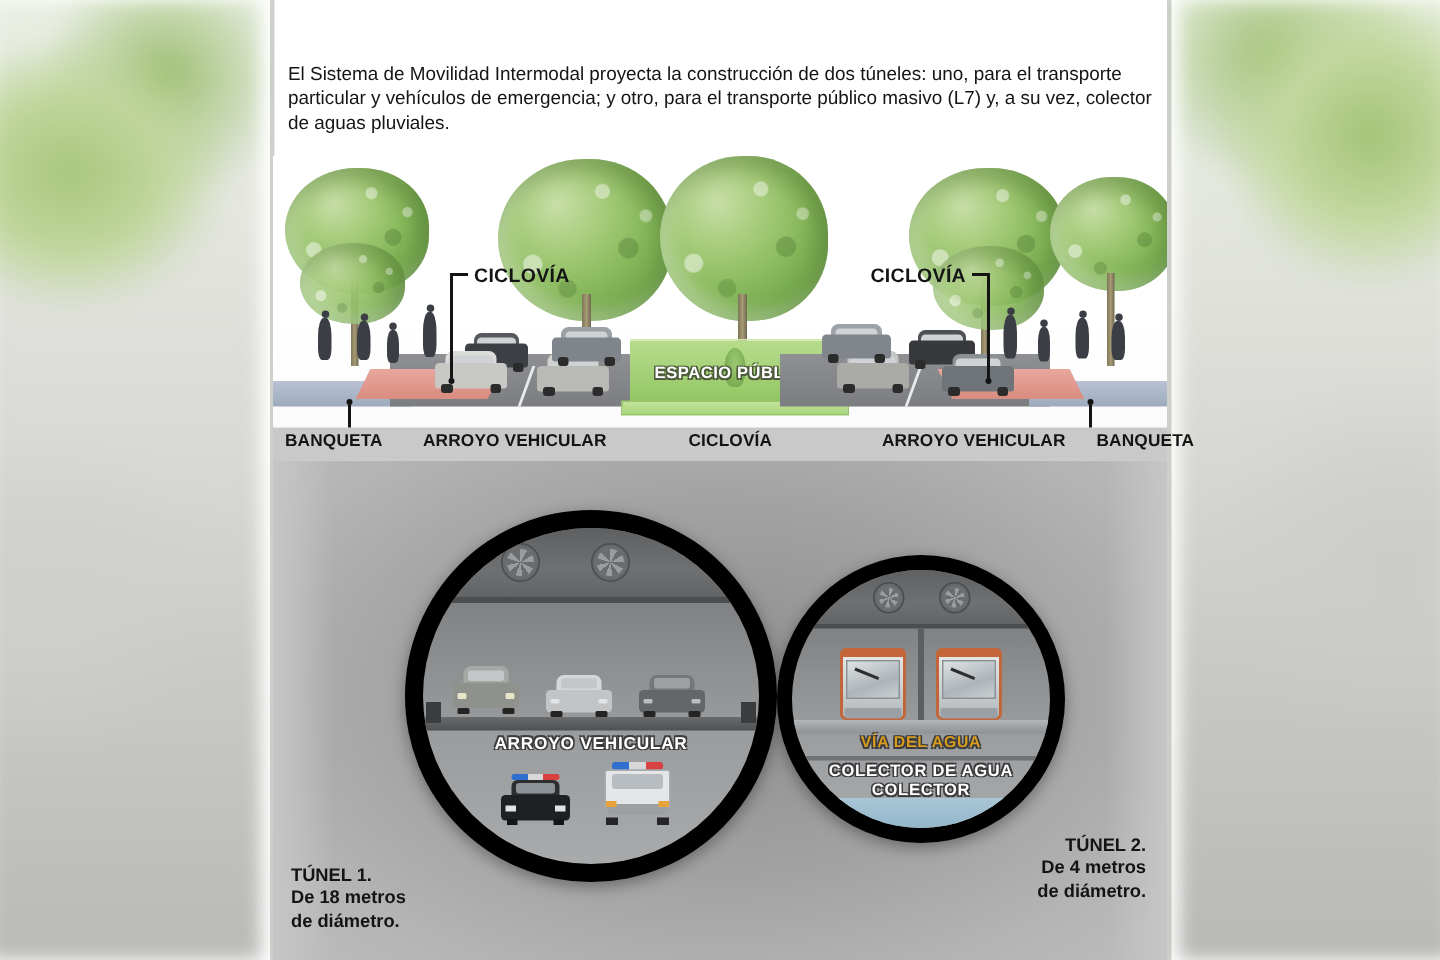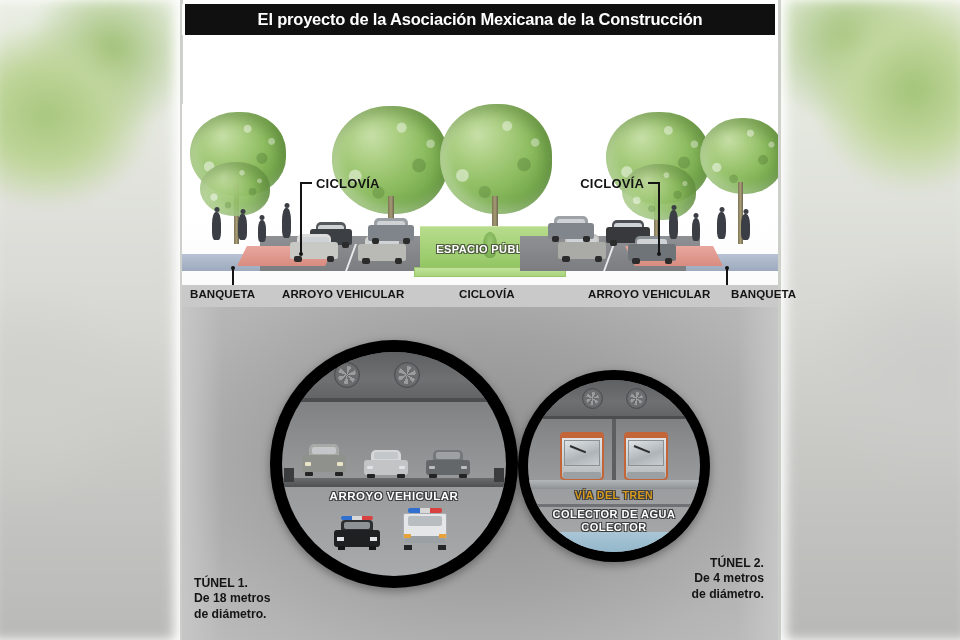--- a/index.html
+++ b/index.html
@@ -217,26 +217,22 @@
 
 <div id="page">
 
   <div class="margin-blur left"></div>
   <div class="margin-blur right"></div>
 
   <div id="panel"></div>
   <div class="margin-edge" style="left:180px"></div>
   <div class="margin-edge" style="left:778px"></div>
 
-  <div id="titlebar">
-    <div class="inner">
-      <div id="title">El proyecto de la Asociación Mexicana de la Construcción</div>
-    </div>
-  </div>
-
+
+  <div id="subtitle">El Sistema de Movilidad Intermodal proyecta la construcción de dos túneles: uno, para el transporte particular y vehículos de emergencia; y otro, para el transporte público masivo (L7) y, a su vez, colector de aguas pluviales.</div>
 
   <div id="street">
     <div class="sky"></div>
 
     <div class="tree">
       <div class="canopy" style="left:8px; top:8px; width:96px; height:84px;"></div>
       <div class="trunk" style="left:52px; top:78px; width:5px; height:62px;"></div>
       <div class="canopy" style="left:18px; top:58px; width:70px; height:54px; opacity:.92;"></div>
     </div>
     <div class="tree">
@@ -466,21 +462,21 @@
         </div>
         <div class="train" style="left:96px; top:52px; width:44px; height:48px;">
           <div class="shell"></div>
             <div class="cap"></div>
             <div class="glass"></div>
           <div class="wiper"></div>
             <div class="skirt"></div>
         </div>
 
         <div style="position:absolute;left:0;right:0;top:100px;height:9px;background:linear-gradient(180deg,#b4b7ba,#8e9194);"></div>
-        <div class="tunnel-text txt-orange" style="top:109px; font-size:10.5px;">VÍA DEL TREN</div>
+        <div class="tunnel-text txt-orange" style="top:109px; font-size:10.5px;">VÍA DEL AGUA</div>
 
         <div style="position:absolute;left:0;right:0;top:124px;height:3px;background:#6f7174;"></div>
         <div class="water" style="left:0;right:0;top:152px;height:40px;"></div>
         <div class="tunnel-text txt-white" style="top:128px; font-size:11px; line-height:13px;">COLECTOR DE AGUA</div>
         <div class="tunnel-text txt-white" style="top:141px; font-size:11px; line-height:13px;">COLECTOR</div>
       </div>
     </div>
 
     <div class="caption" style="left:12px; top:269px;">
       <div>TÚNEL 1.</div>

